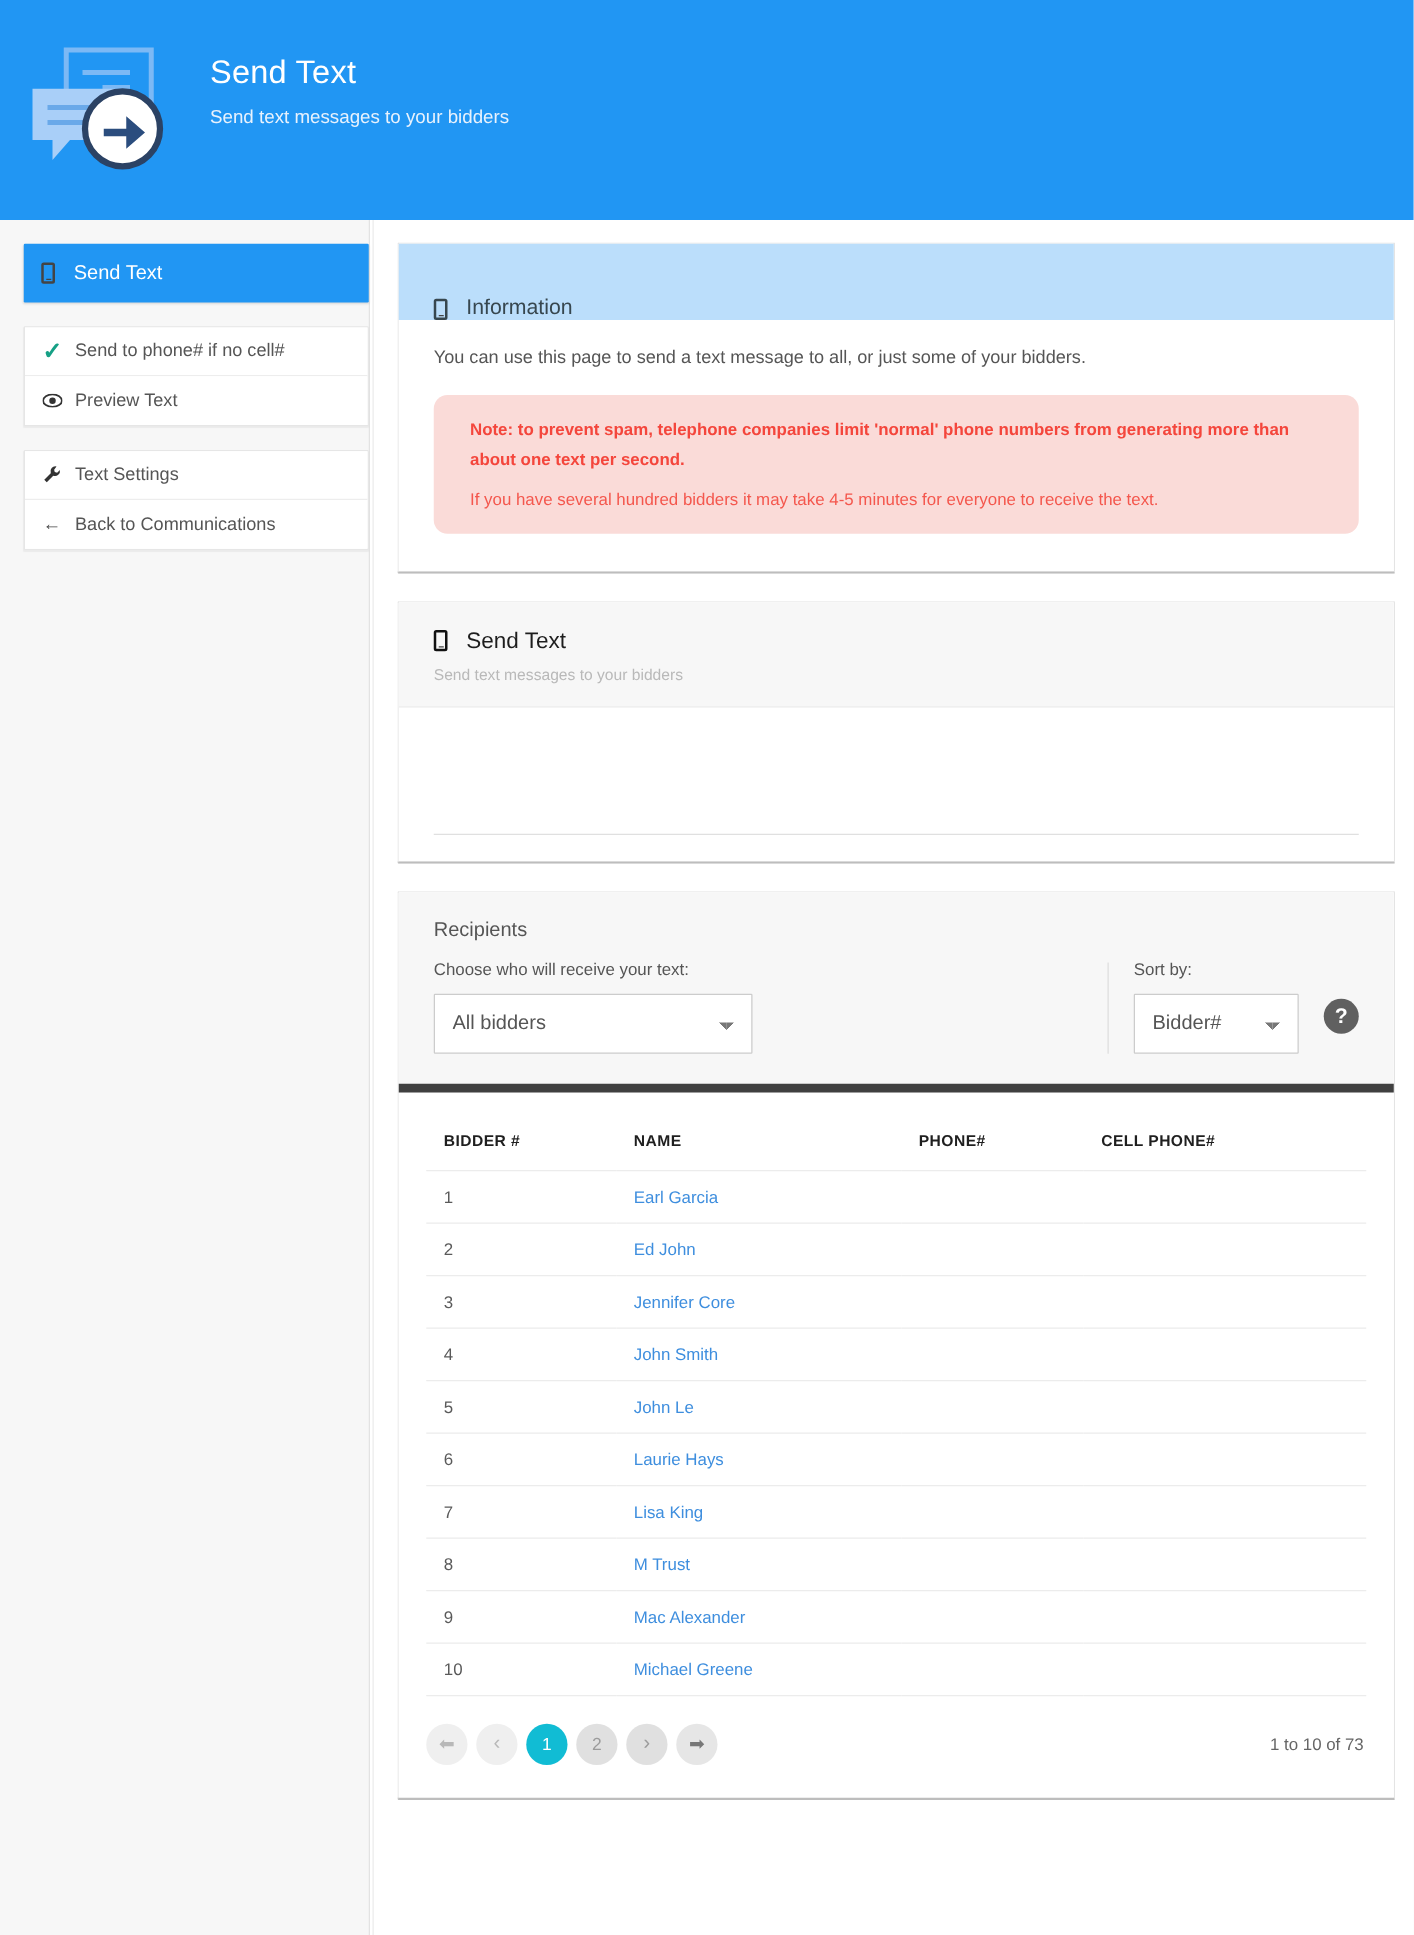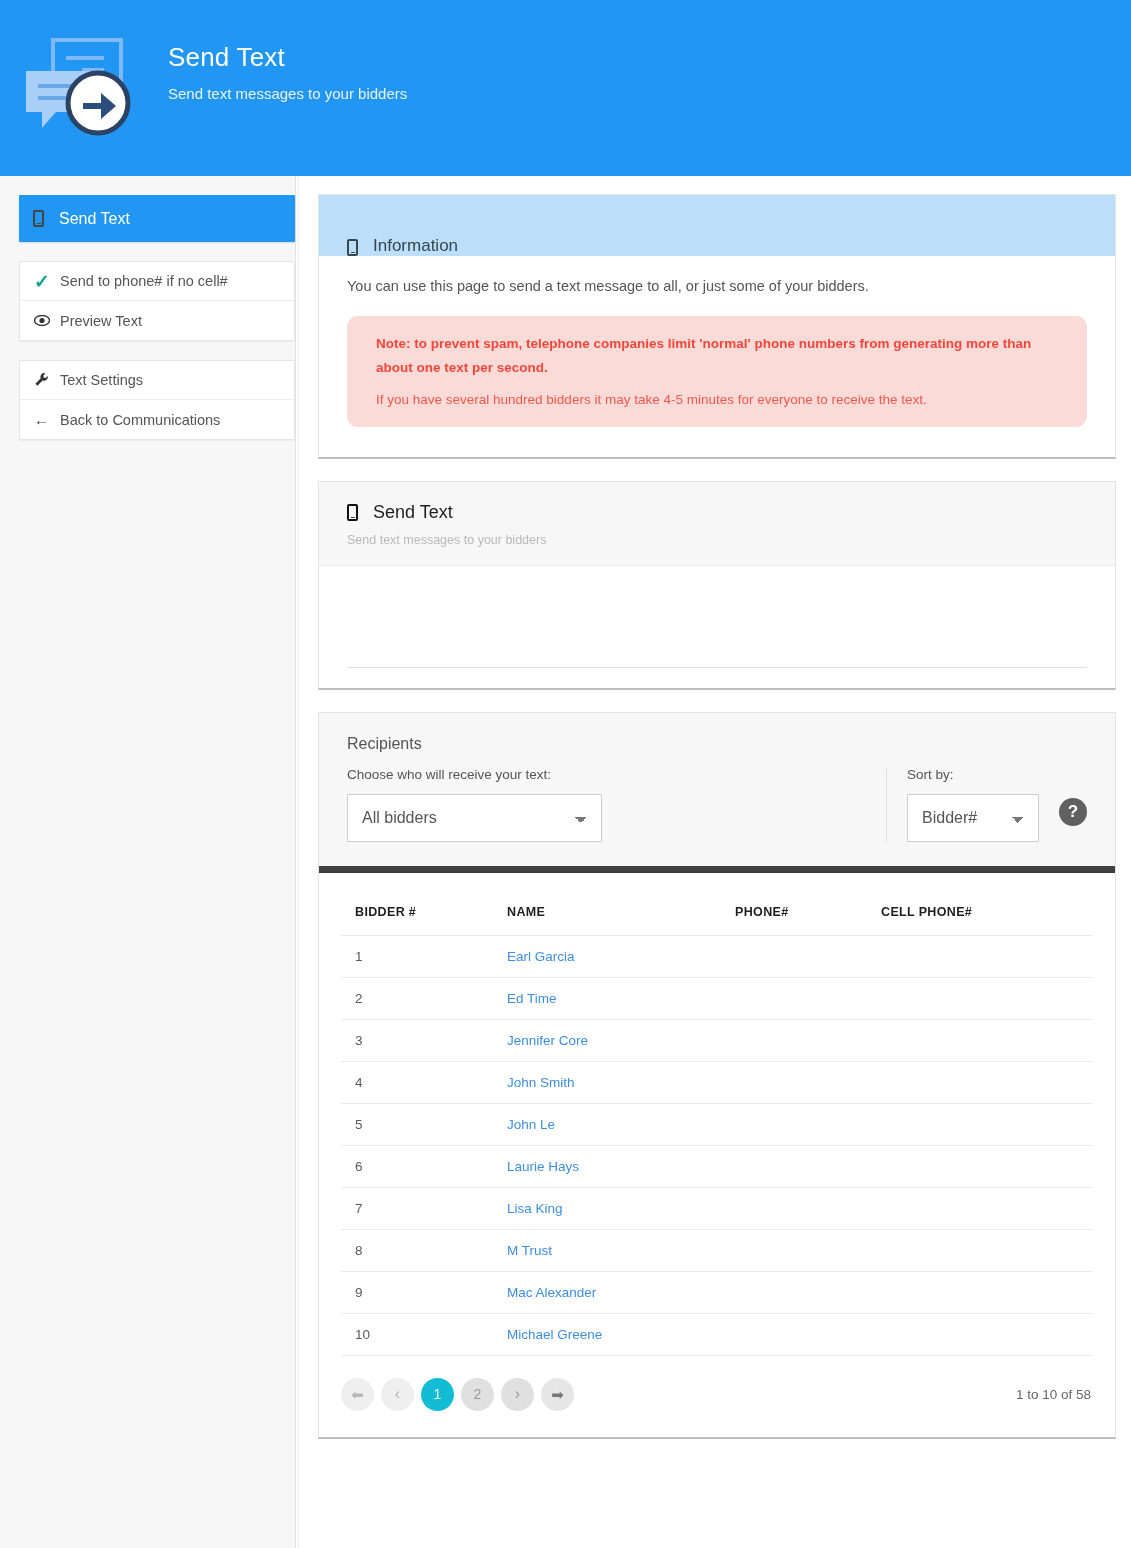--- a/index.html
+++ b/index.html
@@ -479,21 +479,21 @@
           </thead>
           <tbody id="tbody">
               <tr>
                 <td class="c-bidder">1</td>
                 <td class="c-name"><span class="link">Earl Garcia</span></td>
                 <td class="c-phone"></td>
                 <td></td>
               </tr>
               <tr>
                 <td class="c-bidder">2</td>
-                <td class="c-name"><span class="link">Ed Time</span></td>
+                <td class="c-name"><span class="link">Ed John</span></td>
                 <td class="c-phone"></td>
                 <td></td>
               </tr>
               <tr>
                 <td class="c-bidder">3</td>
                 <td class="c-name"><span class="link">Jennifer Core</span></td>
                 <td class="c-phone"></td>
                 <td></td>
               </tr>
               <tr>
@@ -556,18 +556,18 @@
           <div class="pg pg-num">
             <span>2</span>
           </div>
           <div class="pg pg-num">
             <span class="chev-glyph">›</span>
           </div>
           <div class="pg pg-dark">
             <span class="arrow-glyph">➡</span>
           </div>
         </div>
-        <div class="pg-count">1 to 10 of 58</div>
+        <div class="pg-count">1 to 10 of 73</div>
       </div>
     </div>
 
   </div>
 </div>
 
 </body></html>

